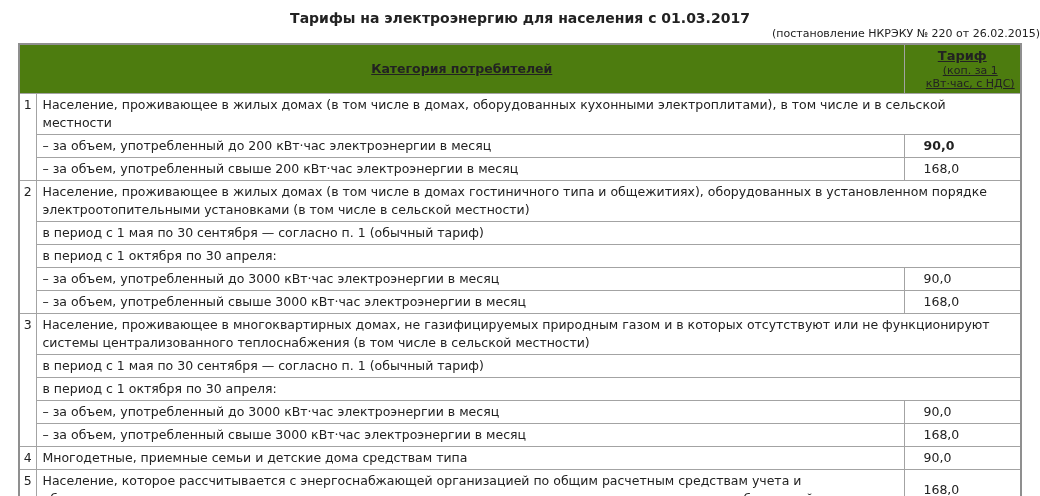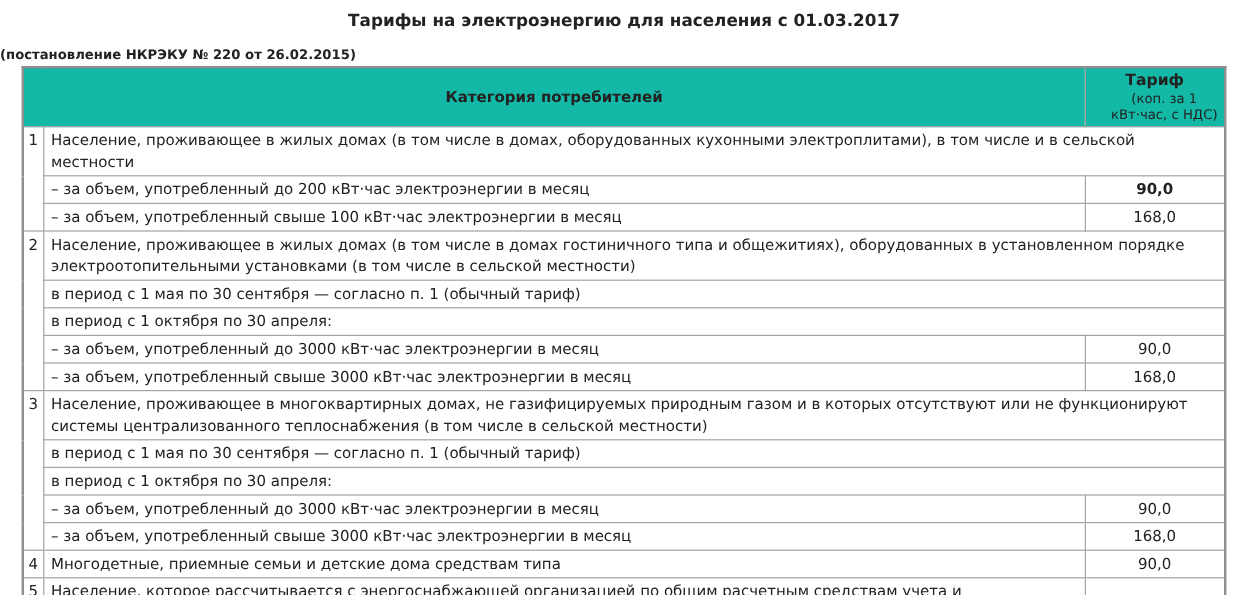--- a/index.html
+++ b/index.html
@@ -13,46 +13,46 @@
     overflow: hidden;
   }
   .page-title {
     text-align: center;
     font-size: 14px;
     font-weight: bold;
     margin-top: 10px;
     line-height: 17px;
   }
   .page-subtitle {
-    text-align: left;
+    text-align: right;
     font-size: 11px;
     line-height: 13px;
-    margin-top: 12px;
-    font-weight: bold;
+    margin-top: 0;
   }
   table.tariff {
     border-collapse: collapse;
     table-layout: fixed;
     width: 1004px;
     margin: 3px auto 0 auto;
     border: 2px solid #8f8f8f;
   }
   .tariff th, .tariff td {
     border: 1px solid #a3a3a3;
     font-size: 12.5px;
     line-height: 18px;
     padding: 2px 6px;
     vertical-align: top;
     word-wrap: break-word;
   }
   .tariff th {
-    background: #14b8a6;
+    background: #4d7c0f;
     text-align: center;
     vertical-align: middle;
     padding: 3px 4px;
+    text-decoration: underline;
   }
   .cat-h {
     font-weight: bold;
     font-size: 13px;
   }
   .tar-title {
     font-weight: bold;
     font-size: 13px;
     line-height: 16px;
   }
@@ -60,23 +60,22 @@
     font-weight: normal;
     font-size: 11px;
     line-height: 13px;
     margin-left: 16px;
   }
   td.num {
     text-align: center;
     padding: 2px 2px;
   }
   td.val {
-    text-align: center;
     vertical-align: middle;
-    padding: 2px 3px;
+    padding: 2px 19px;
   }
   td.val.bold {
     font-weight: bold;
   }
 </style>
 </head>
 <body>
 
 <div class="page-title">Тарифы на электроэнергию для населения с 01.03.2017</div>
 <div class="page-subtitle">(постановление НКРЭКУ № 220 от 26.02.2015)</div>
@@ -98,21 +97,21 @@
 
     <tr>
       <td class="num" rowspan="3">1</td>
       <td colspan="2">Население, проживающее в жилых домах (в том числе в домах, оборудованных кухонными электроплитами), в том числе и в сельской местности</td>
     </tr>
     <tr>
       <td>– за объем, употребленный до 200 кВт·час электроэнергии в месяц</td>
       <td class="val bold">90,0</td>
     </tr>
     <tr>
-      <td>– за объем, употребленный свыше 100 кВт·час электроэнергии в месяц</td>
+      <td>– за объем, употребленный свыше 200 кВт·час электроэнергии в месяц</td>
       <td class="val">168,0</td>
     </tr>
 
     <tr>
       <td class="num" rowspan="5">2</td>
       <td colspan="2">Население, проживающее в жилых домах (в том числе в домах гостиничного типа и общежитиях), оборудованных в установленном порядке электроотопительными установками (в том числе в сельской местности)</td>
     </tr>
     <tr>
       <td colspan="2">в период с 1 мая по 30 сентября — согласно п. 1 (обычный тариф)</td>
     </tr>

